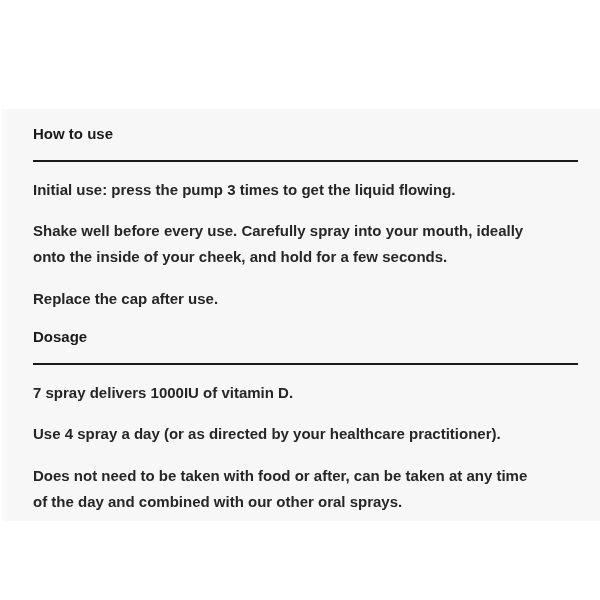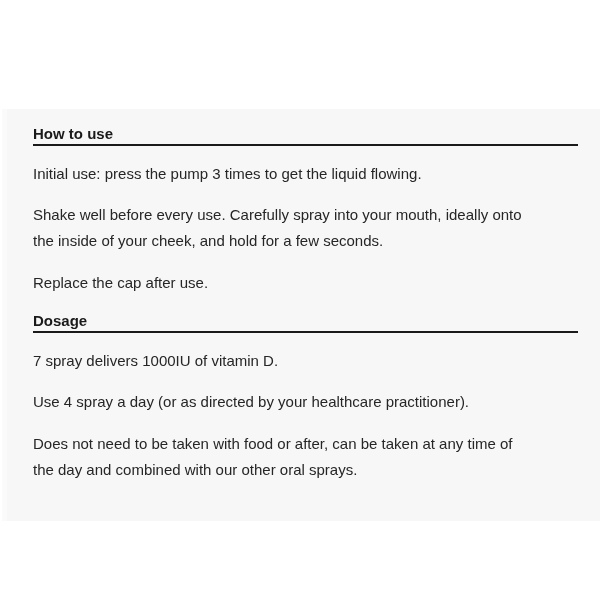--- a/index.html
+++ b/index.html
@@ -23,29 +23,30 @@
   }
   .section + .section {
     margin-top: 15px;
   }
   .section-heading {
     font-size: 15px;
     line-height: 20px;
     font-weight: bold;
     color: #1a1a1a;
     margin: 0;
-    padding-bottom: 0;
+    padding-bottom: 16px;
     border-bottom: 2px solid #1a1a1a;
   }
   .section p {
     font-size: 15px;
     line-height: 26px;
     color: #262626;
     margin: 15px 0;
     max-width: 502px;
+    font-weight: bold;
   }
   .section p:last-child {
     margin-bottom: 0;
     margin-top: 16px;
   }
 </style>
 </head>
 <body>
 
 <div class="info-panel">

